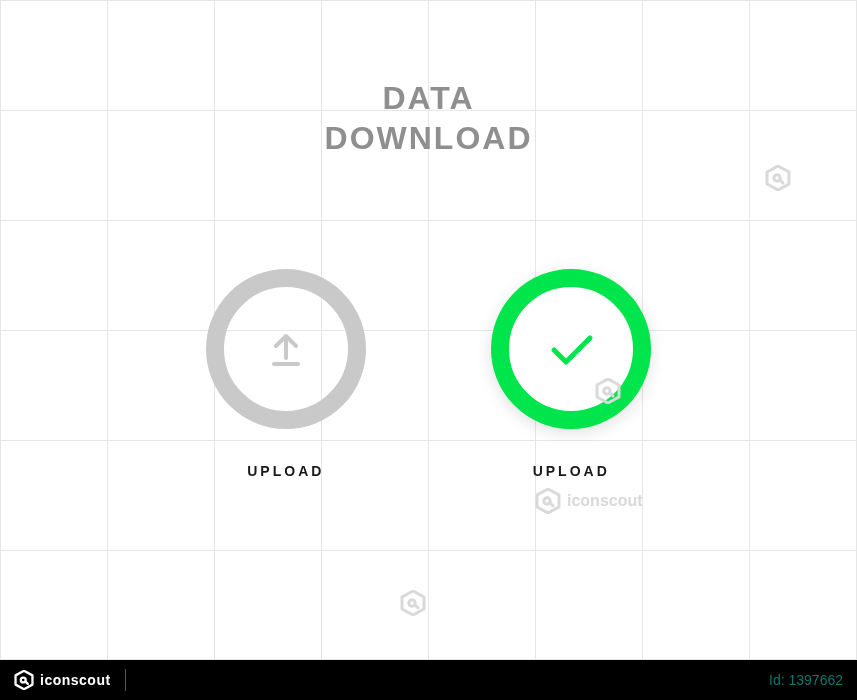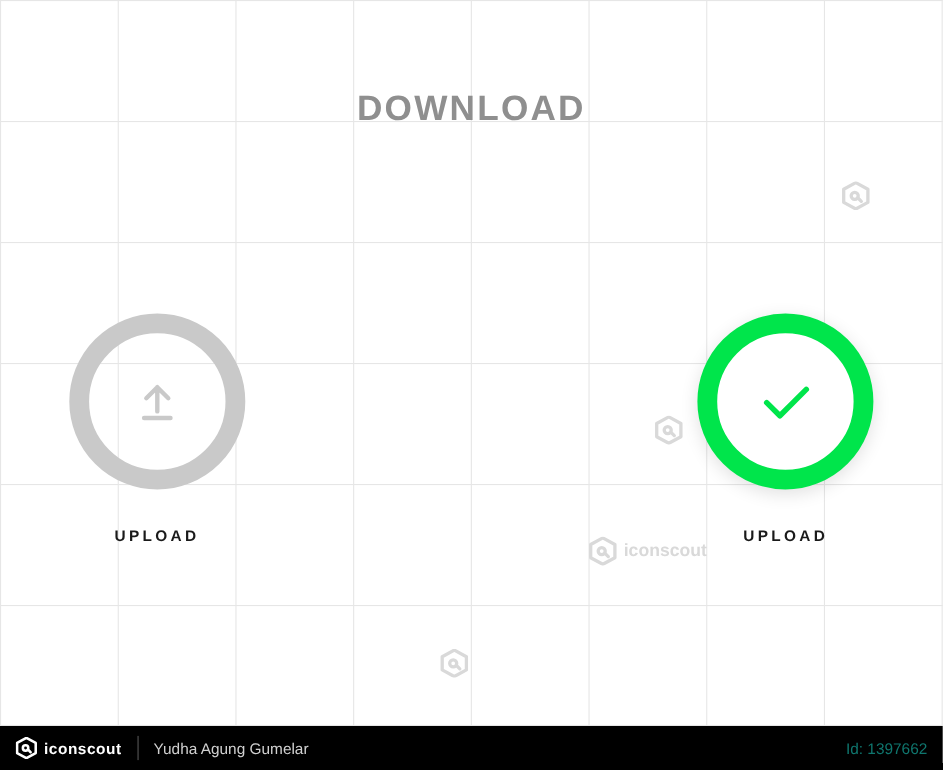--- a/index.html
+++ b/index.html
@@ -33,25 +33,25 @@
     text-align: center;
     font-size: 32px;
     font-weight: bold;
     letter-spacing: 2px;
     color: #8f8f8f;
     line-height: 1.25;
   }
 
   .items {
     position: absolute;
-    top: 285px;
+    top: 269px;
     left: 0;
     right: 0;
     display: flex;
-    justify-content: space-between;
+    justify-content: center;
     align-items: flex-start;
   }
   .item {
     display: flex;
     flex-direction: column;
     align-items: center;
     width: 33.3%;
   }
   .ring {
     width: 160px;
@@ -157,20 +157,21 @@
   <div class="grid-line-v" style="left:856px"></div>
   <div class="grid-line-h" style="top:0px"></div>
   <div class="grid-line-h" style="top:110px"></div>
   <div class="grid-line-h" style="top:220px"></div>
   <div class="grid-line-h" style="top:330px"></div>
   <div class="grid-line-h" style="top:440px"></div>
   <div class="grid-line-h" style="top:550px"></div>
   <div class="grid-line-h" style="top:659px"></div>
 
   <div class="title">
+    <div>DATA</div>
     <div>DOWNLOAD</div>
   </div>
 
   <div class="items">
 
     <div class="item">
       <div class="ring ring-inactive">
         <span class="inner-icon">
           <svg width="54" height="54" viewBox="0 0 54 54">
             <path d="M27 36 L27 14 M27 14 L17 24 M27 14 L37 24" stroke="#c9c9c9" stroke-width="4" fill="none" stroke-linecap="round" stroke-linejoin="round"></path>
@@ -240,18 +241,17 @@
     <span>
       <svg width="20" height="20" viewBox="0 0 26 26">
           <polygon points="13,1 24,7 24,19 13,25 2,19 2,7" fill="none" stroke="#fff" stroke-width="3" stroke-linejoin="round"></polygon>
           <circle cx="12" cy="13" r="3.2" fill="none" stroke="#fff" stroke-width="3"></circle>
           <line x1="15" y1="15" x2="18" y2="18" stroke="#fff" stroke-width="3" stroke-linecap="round"></line>
         </svg>
     </span>
     <span>iconscout</span>
   </div>
   <div class="footer-divider"></div>
-  <div class="footer-author">Yudha Agung Gumelar</div>
   <div class="footer-spacer"></div>
   <div class="footer-id">
     <span>Id</span>: <span>1397662</span>
   </div>
 </div>
 
 </body></html>

